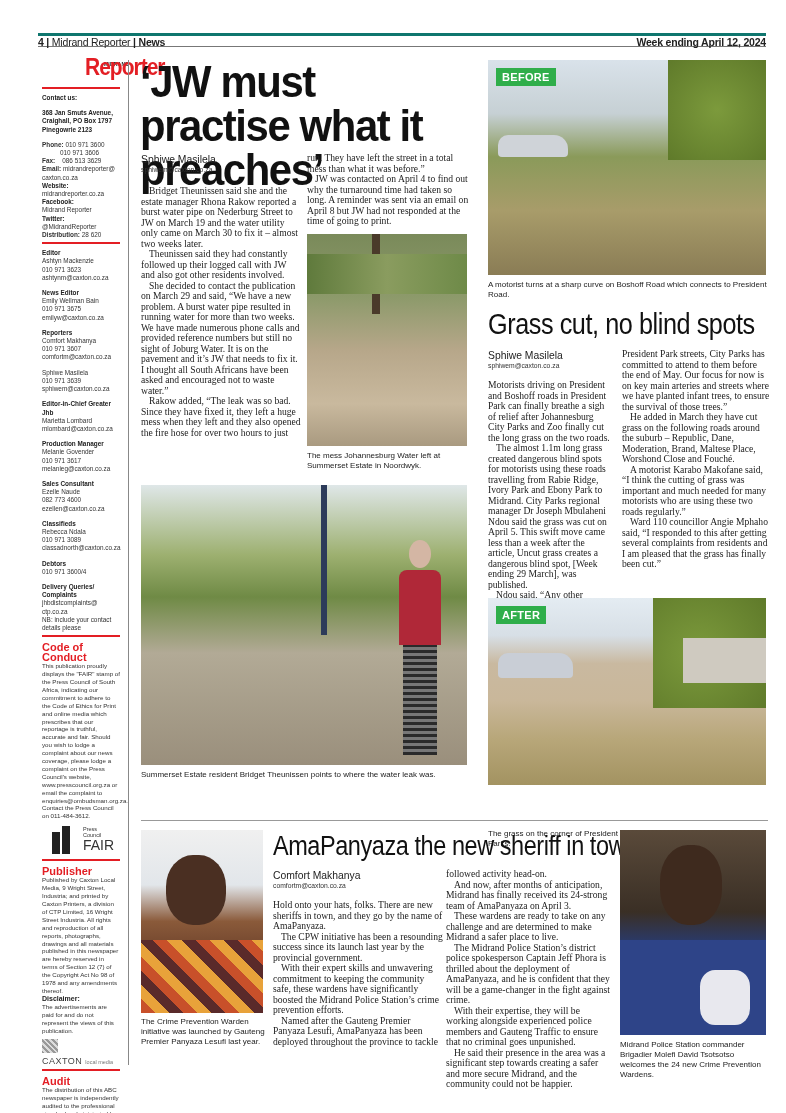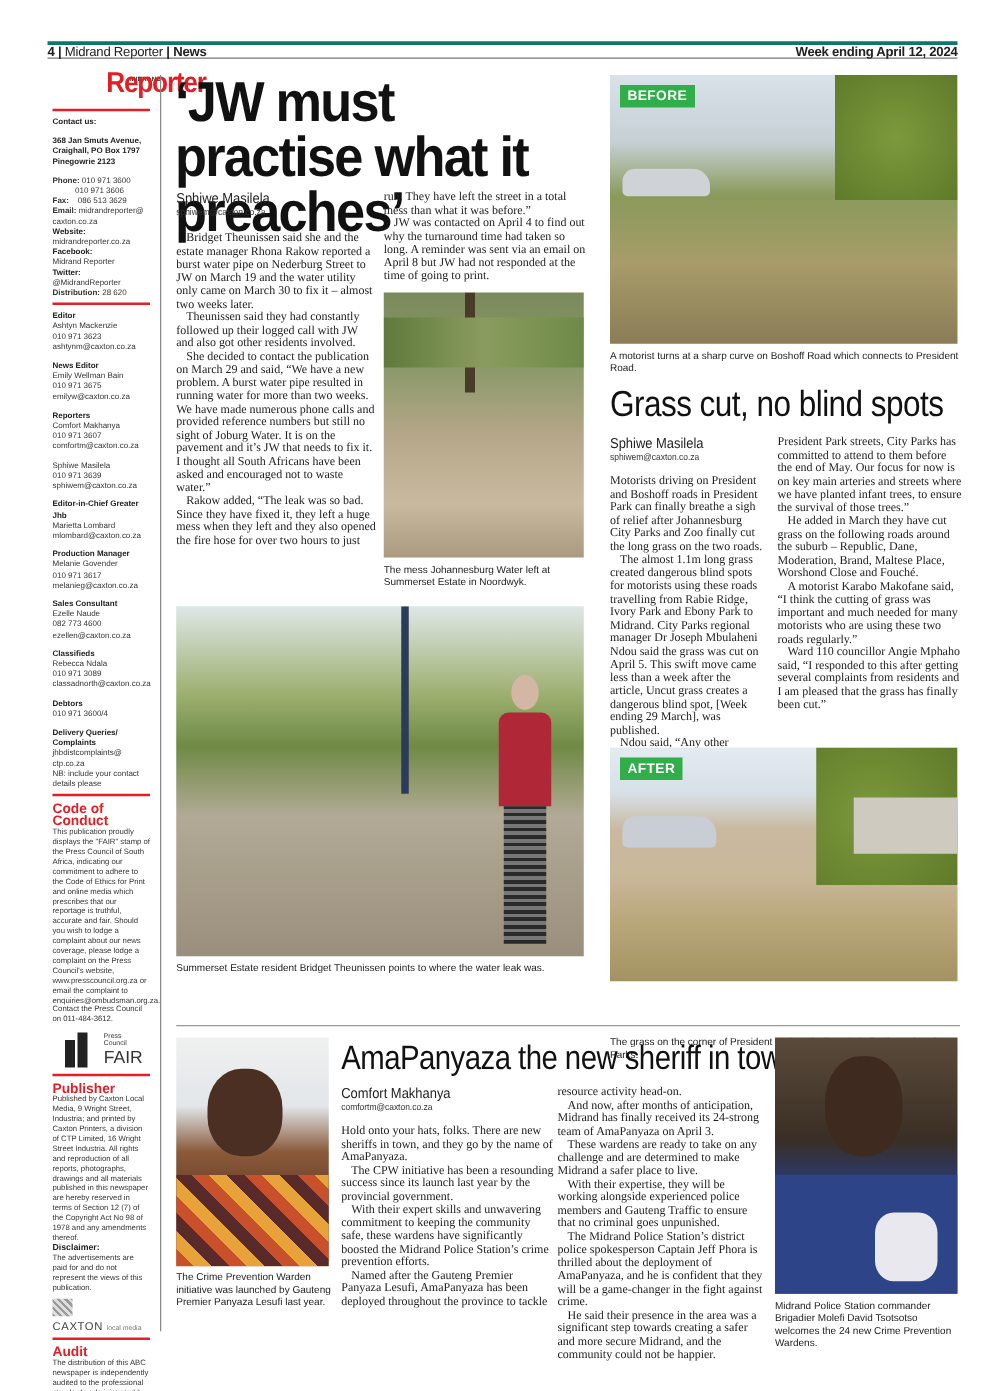--- a/index.html
+++ b/index.html
@@ -236,25 +236,25 @@
   <div class="byline">Comfort Makhanya</div>
   <div class="byemail">comfortm@caxton.co.za</div>
 </div>
 <div class="abs body" style="left:273px;top:900px;width:170px">
   <p class="first">Hold onto your hats, folks. There are new sheriffs in town, and they go by the name of AmaPanyaza.</p>
   <p>The CPW initiative has been a resounding success since its launch last year by the provincial government.</p>
   <p>With their expert skills and unwavering commitment to keeping the community safe, these wardens have significantly boosted the Midrand Police Station’s crime prevention efforts.</p>
   <p>Named after the Gauteng Premier Panyaza Lesufi, AmaPanyaza has been deployed throughout the province to tackle</p>
 </div>
 <div class="abs body" style="left:446px;top:869px;width:167px">
-  <p class="first">resource activity head-on.</p>
+  <p class="first">followed activity head-on.</p>
   <p>And now, after months of anticipation, Midrand has finally received its 24-strong team of AmaPanyaza on April 3.</p>
   <p>These wardens are ready to take on any challenge and are determined to make Midrand a safer place to live.</p>
+  <p>The Midrand Police Station’s district police spokesperson Captain Jeff Phora is thrilled about the deployment of AmaPanyaza, and he is confident that they will be a game-changer in the fight against crime.</p>
   <p>With their expertise, they will be working alongside experienced police members and Gauteng Traffic to ensure that no criminal goes unpunished.</p>
-  <p>The Midrand Police Station’s district police spokesperson Captain Jeff Phora is thrilled about the deployment of AmaPanyaza, and he is confident that they will be a game-changer in the fight against crime.</p>
   <p>He said their presence in the area was a significant step towards creating a safer and more secure Midrand, and the community could not be happier.</p>
 </div>
 <div class="abs photo" style="left:620px;top:830px;width:146px;height:205px;background:linear-gradient(180deg,#5a4a3a 0%,#3a2f25 40%,#2a3a6a 55%,#2a3f7a 100%)">
   <div style="position:absolute;left:40px;top:15px;width:62px;height:80px;background:#3e2a1e;border-radius:45%"></div>
   <div style="position:absolute;left:0;top:110px;width:146px;height:95px;background:#2e4488"></div>
   <div style="position:absolute;left:80px;top:140px;width:50px;height:55px;background:#e8e8ee;border-radius:30%"></div>
 </div>
 <div class="abs cap" style="left:620px;top:1040px;width:150px">Midrand Police Station commander Brigadier Molefi David Tsotsotso welcomes the 24 new Crime Prevention Wardens.</div>
 
 </body></html>

